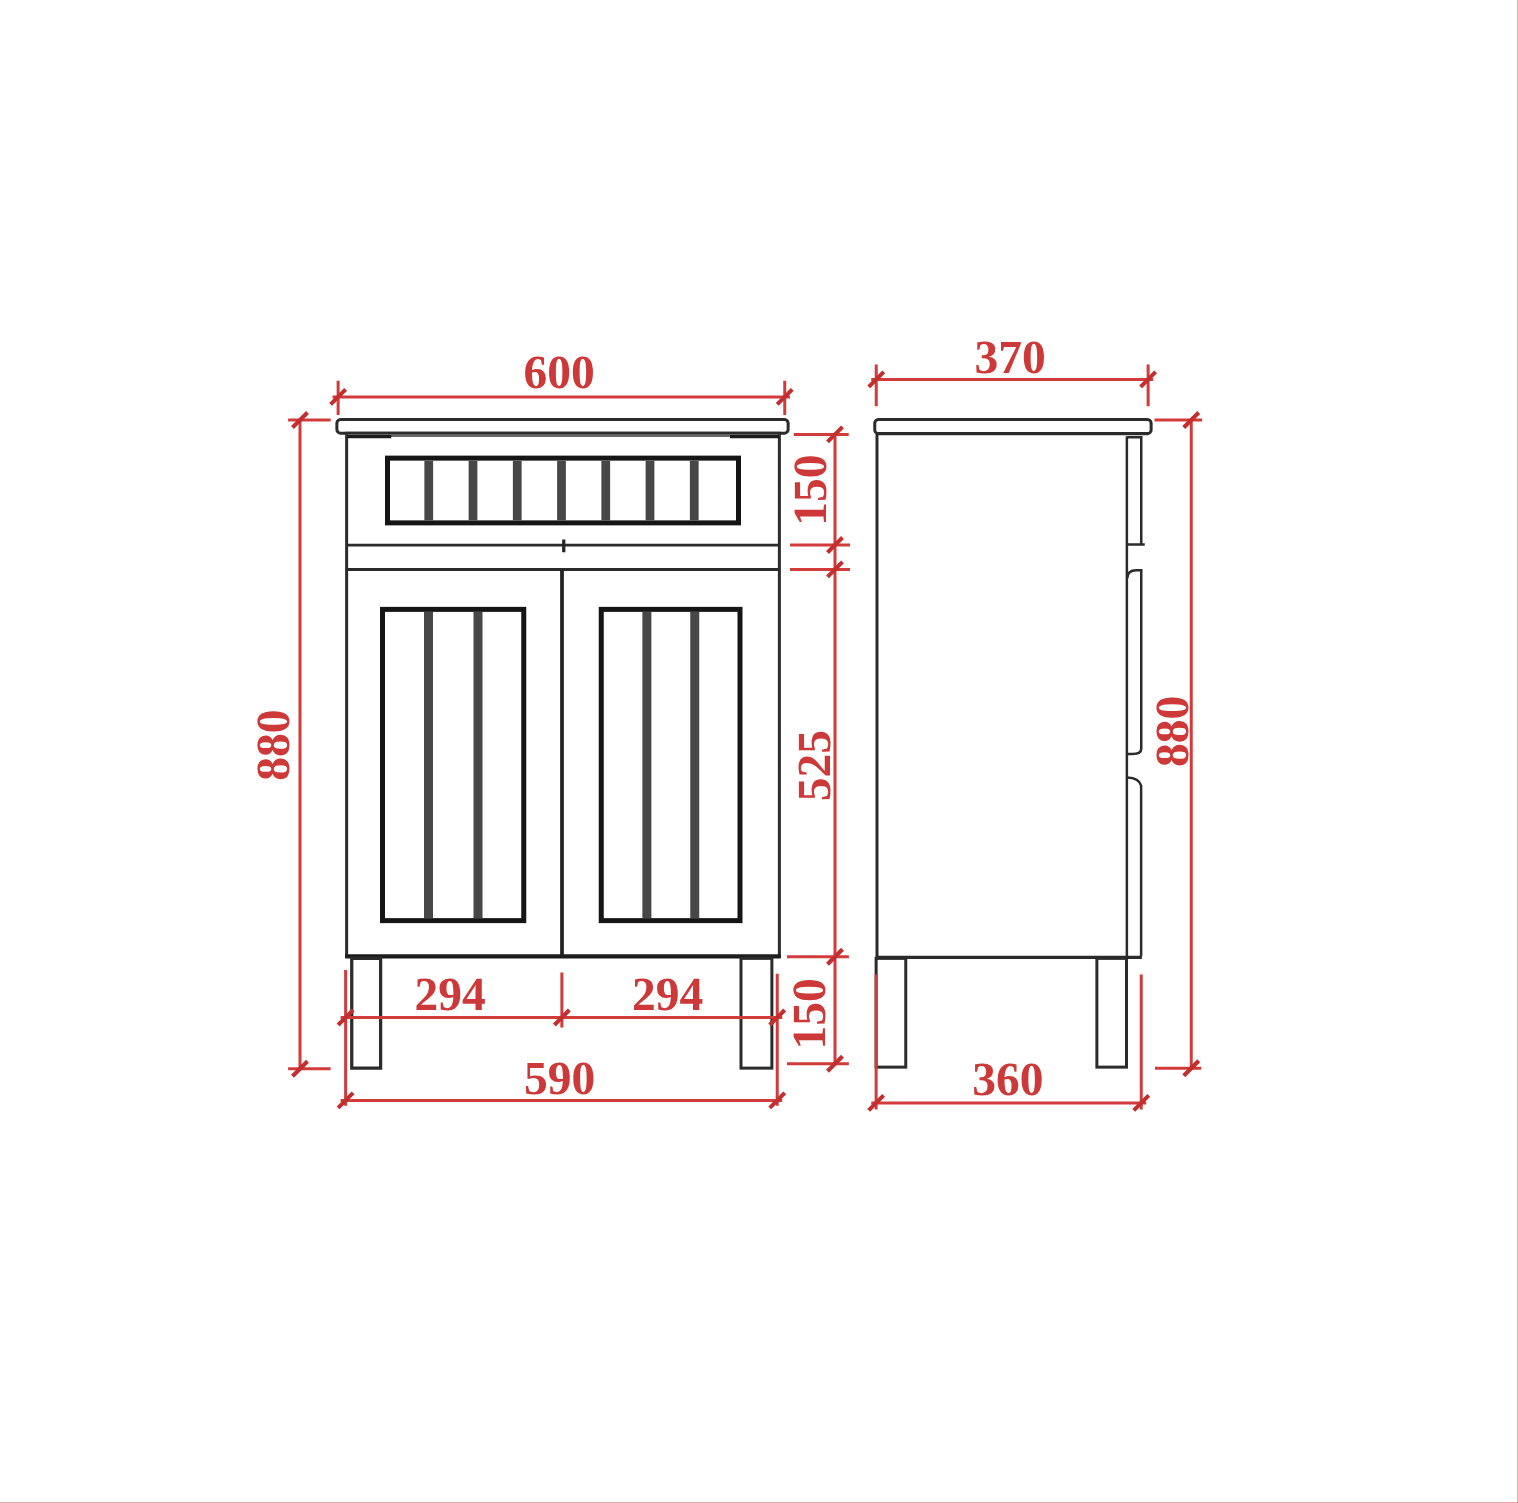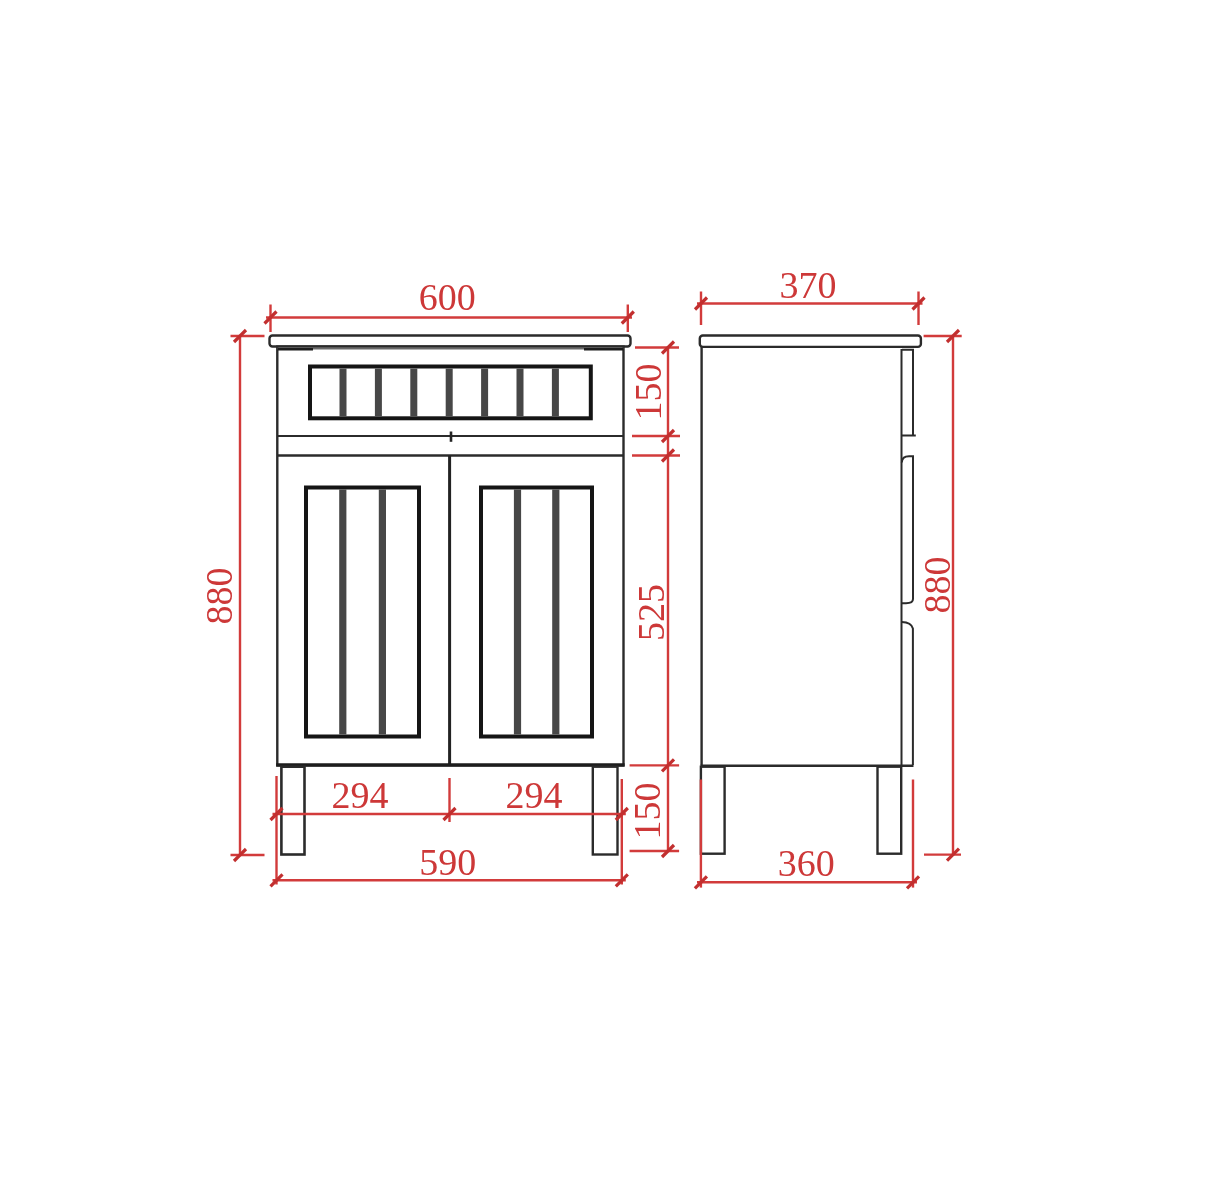--- a/index.html
+++ b/index.html
@@ -1,16 +1,16 @@
 <!DOCTYPE html>
 <html><head>
 <meta charset="utf-8">
 <style>
   html,body{margin:0;padding:0;background:#ffffff;}
-  .wrap{width:1214px;height:1202px;position:relative;background:#b91c1c;}
+  .wrap{width:1214px;height:1202px;position:relative;background:#b91c1c;font-weight:bold;}
   text{font-family:"Liberation Serif", serif; fill:#cd3838;}
 </style>
 </head>
 <body>
 <div class="wrap">
 <svg width="1214" height="1202" viewBox="0 0 1214 1202" style="filter:blur(0.55px)">
 
   <rect x="0" y="0" width="1214" height="1202" fill="#ffffff"></rect>
 
   <rect x="269.5" y="335.5" width="361" height="11" rx="3" fill="#ffffff" stroke="#2b2b2b" stroke-width="2.4"></rect>

